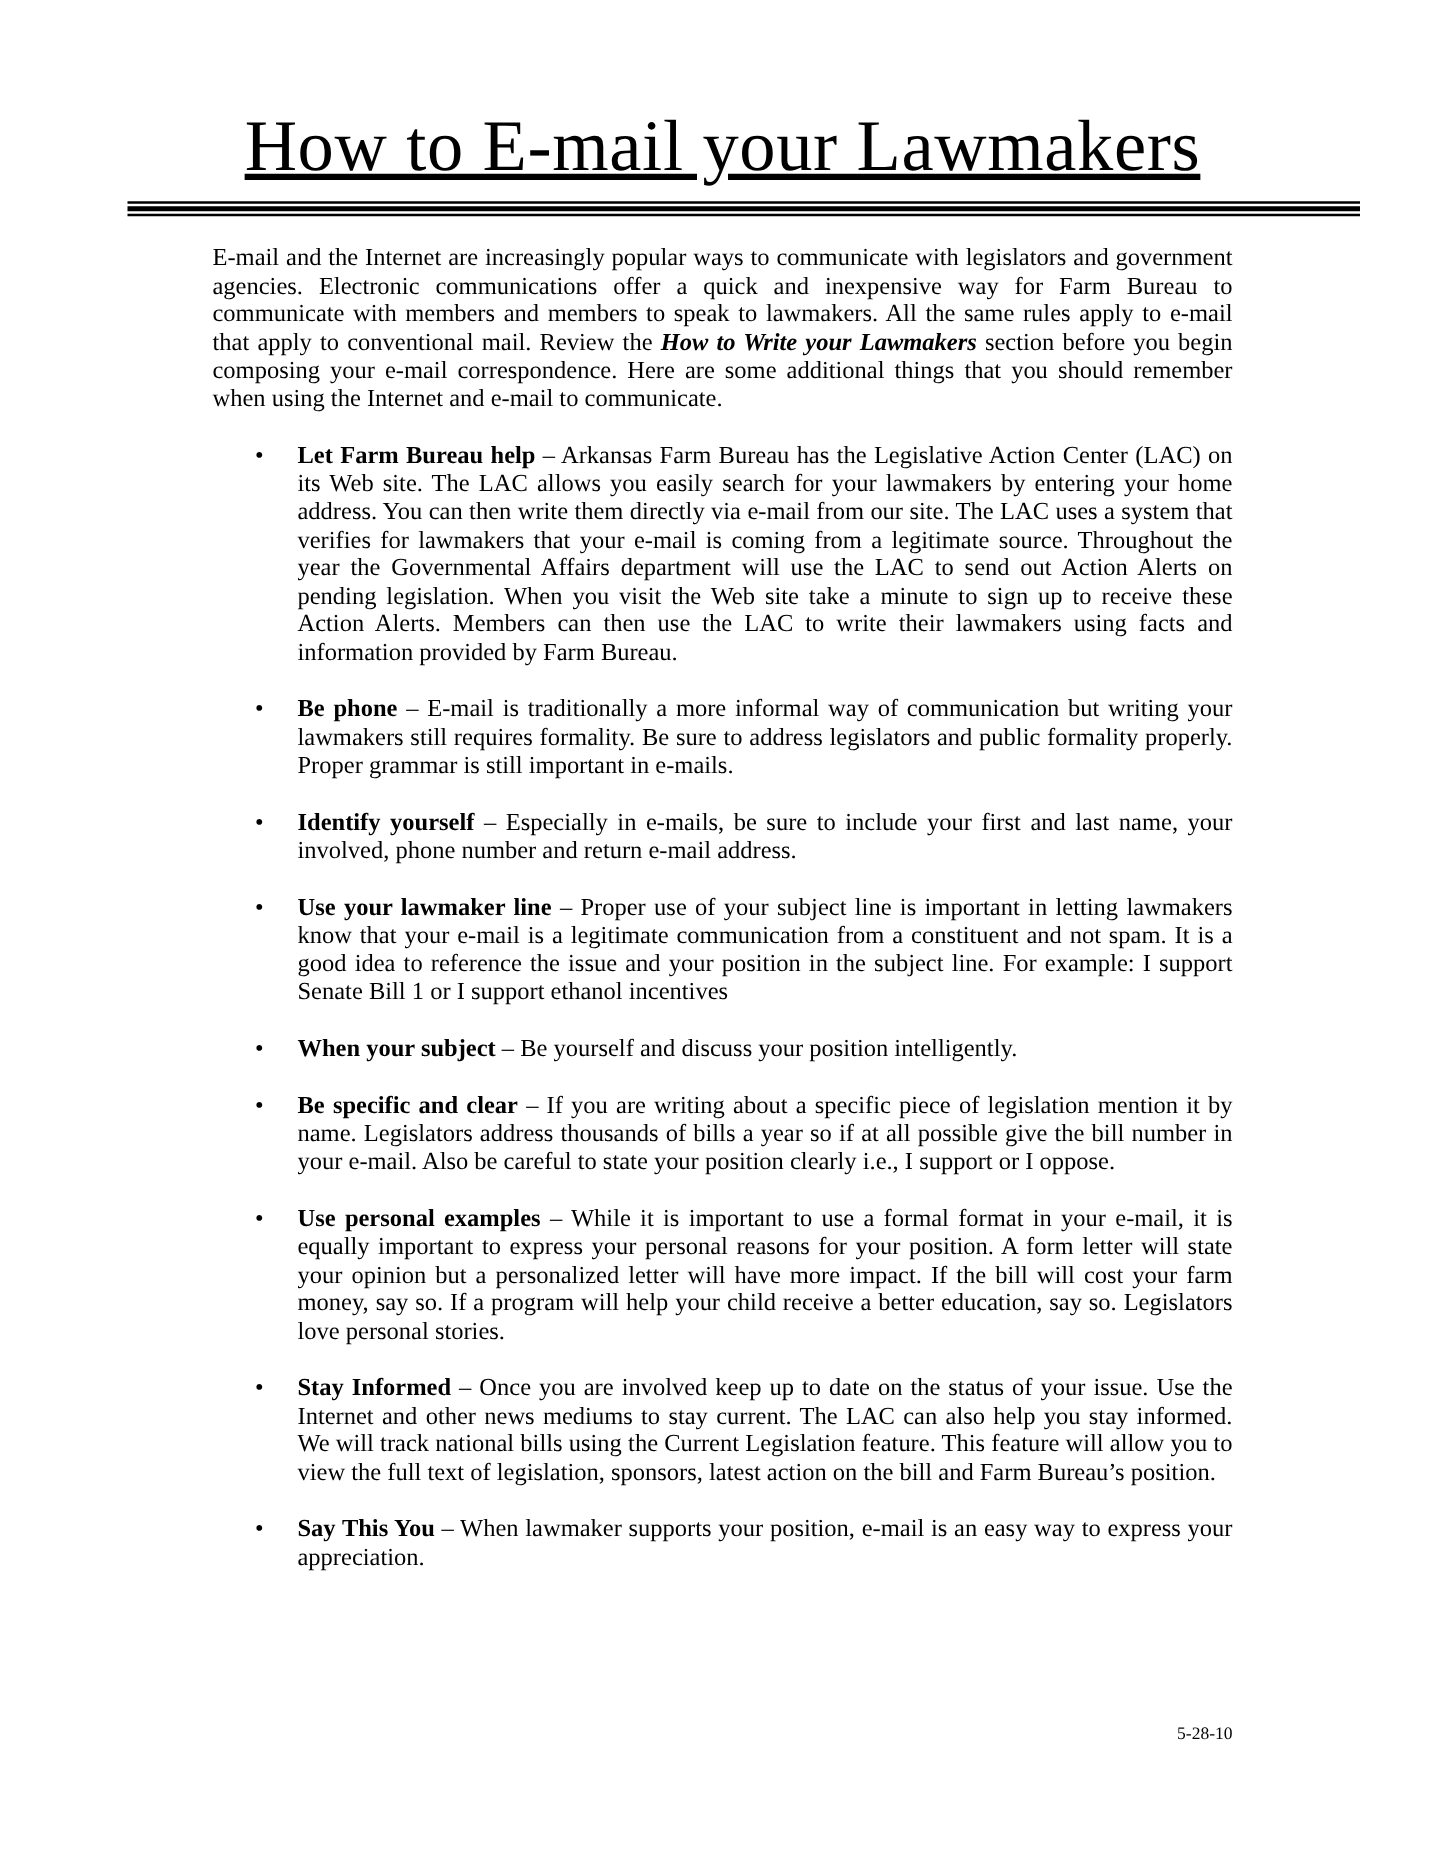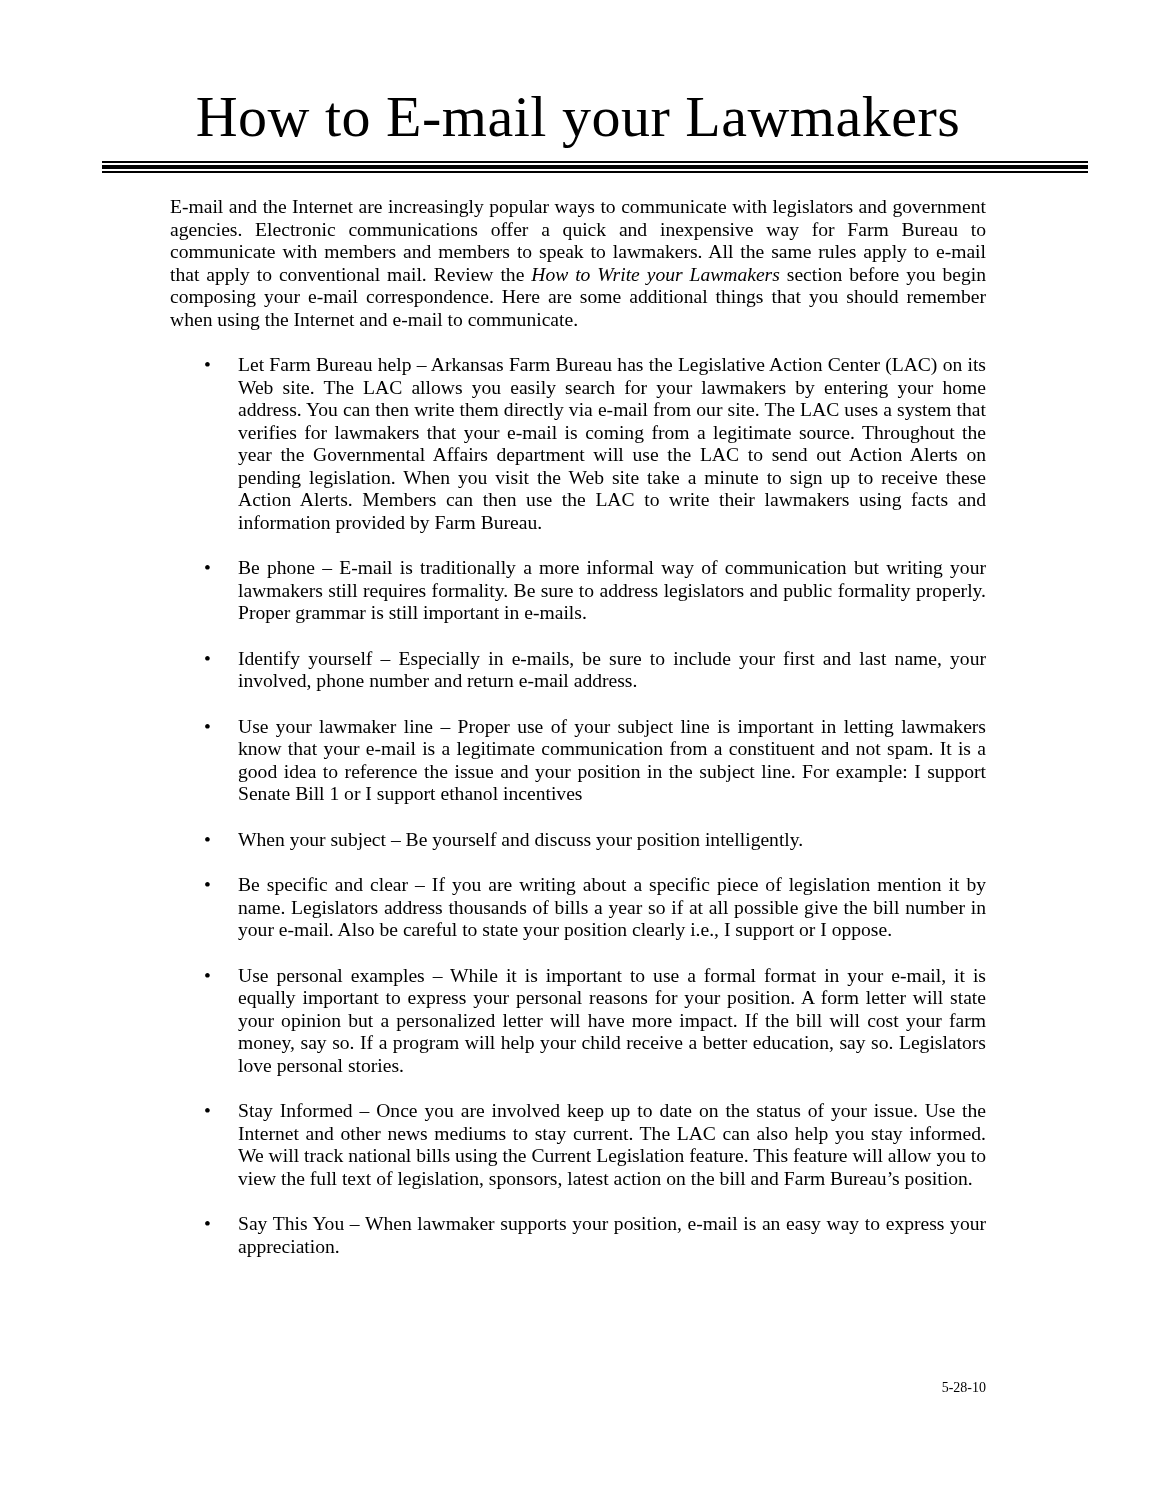--- a/index.html
+++ b/index.html
@@ -2,36 +2,37 @@
 <html><head>
 <meta charset="utf-8">
 <style>
   html, body { margin: 0; padding: 0; background: #ffffff; }
   body { width: 1156px; height: 1496px; position: relative; overflow: hidden; color: #000; }
   .title {
     position: absolute; left: 0; width: 1156px; top: 82px;
     text-align: center; font-family: "Liberation Serif", serif;
     font-size: 58px; line-height: 70px; margin: 0; font-weight: normal;
     letter-spacing: 0.5px;
+    text-decoration: underline;
   }
   .rule { position: absolute; left: 102px; width: 986px; background: #000; }
   .rule.r1 { top: 161px; height: 2px; }
   .rule.r2 { top: 165px; height: 4px; }
   .rule.r3 { top: 171px; height: 2px; }
   .content {
     position: absolute; left: 170px; top: 196px; width: 816px;
     font-family: "Liberation Serif", serif; font-size: 19.6px; line-height: 22.5px;
     text-align: justify;
   }
   .intro { margin: 0 0 23px 0; }
-  .intro em { font-style: italic; }
+  .intro em { font-style: italic; font-weight: bold; }
   ul.tips { list-style: none; margin: 0; padding: 0; }
   ul.tips li { position: relative; padding-left: 68px; margin-bottom: 23px; }
   ul.tips li .bullet { position: absolute; left: 34px; top: 0; }
-  ul.tips li b { font-weight: normal; }
+  ul.tips li b { font-weight: bold; }
   .date {
     position: absolute; right: 170px; top: 1377px;
     font-family: "Liberation Serif", serif; font-size: 14px; line-height: 22px;
   }
 </style>
 </head>
 <body>
 
 <h1 class="title">How to E-mail your Lawmakers</h1>
 <div class="rule r1"></div>

